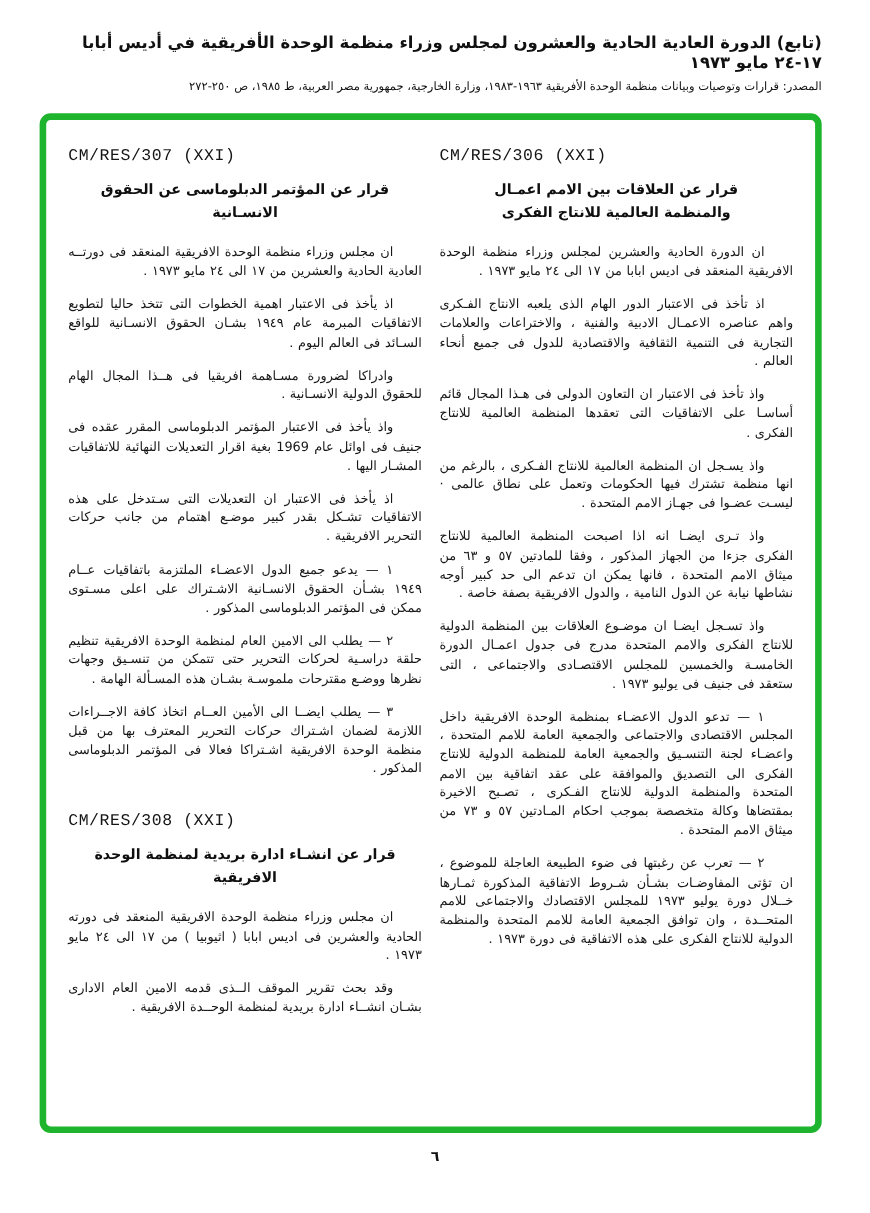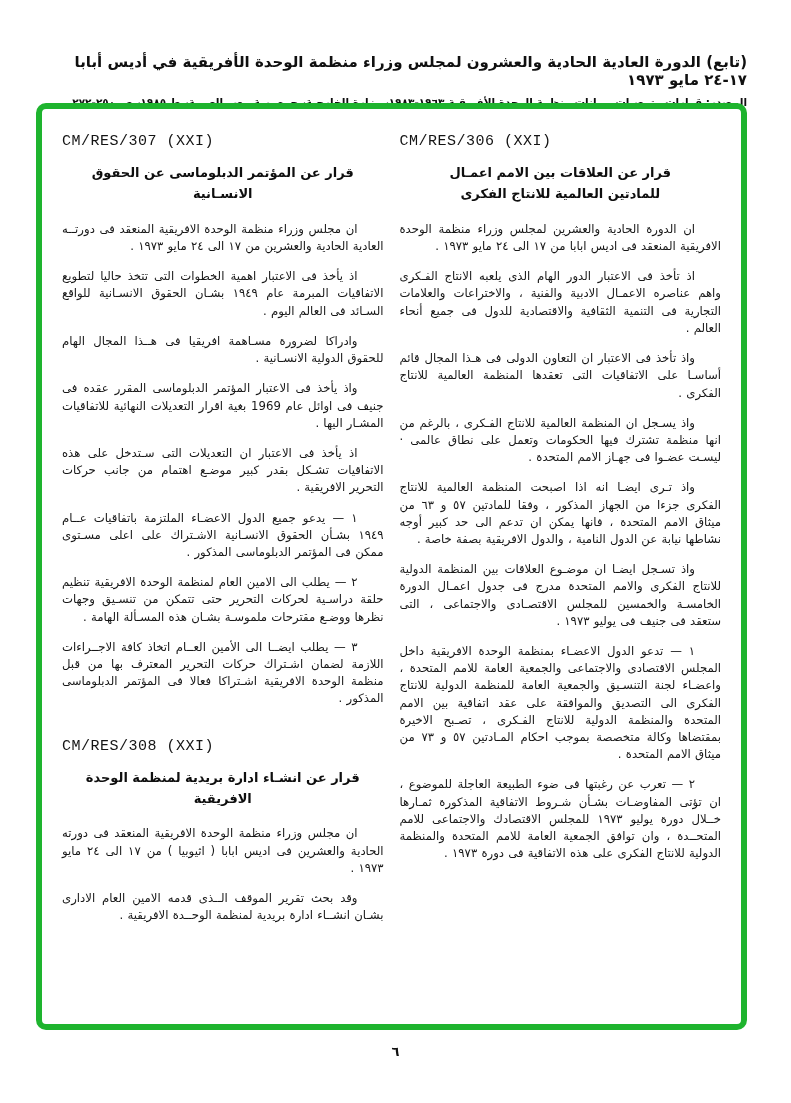--- a/index.html
+++ b/index.html
@@ -10,22 +10,22 @@
     color: #161616;
     overflow: hidden;
   }
   .page { position: relative; width: 791px; height: 1103px; background: #fff; }
 
   
   .header {
     position: absolute; top: 30px; right: 44px; width: 706px;
     direction: rtl; text-align: right; color: #101010;
   }
-  .header-line1 { font-weight: bold; font-size: 15px; letter-spacing: 0.2px; margin-top: 23px; }
-  .header-line2 { font-weight: bold; font-size: 10.5px; margin-top: 7px; }
+  .header-line1 { font-weight: bold; font-size: 15px; letter-spacing: 0.2px; }
+  .header-line2 { font-weight: normal; font-size: 10.5px; margin-top: 7px; }
 
   
   .greenbox {
     position: absolute; left: 36px; top: 103px;
     width: 711px; height: 927px;
     box-sizing: border-box;
     border: 6px solid #1eb42e;
     border-radius: 10px;
     background: #fff;
     padding: 24px 20px 10px 20px;
@@ -72,21 +72,21 @@
     <div class="header-line2">المصدر: قرارات وتوصيات وبيانات منظمة الوحدة الأفريقية ١٩٦٣-١٩٨٣، وزارة الخارجية، جمهورية مصر العربية، ط ١٩٨٥، ص ٢٥٠-٢٧٢</div>
   </div>
 
   <div class="greenbox">
     <div class="cols">
 
       <div class="col">
         <div class="res-code">CM/RES/306 (XXI)</div>
         <div class="res-title">
           <div>قرار عن العلاقات بين الامم اعمـال</div>
-          <div>للمادتين العالمية للانتاج الفكرى</div>
+          <div>والمنظمة العالمية للانتاج الفكرى</div>
         </div>
         <p class="para">ان الدورة الحادية والعشرين لمجلس وزراء منظمة الوحدة الافريقية المنعقد فى اديس ابابا من ١٧ الى ٢٤ مايو ١٩٧٣ .</p>
         <p class="para">اذ تأخذ فى الاعتبار الدور الهام الذى يلعبه الانتاج الفـكرى واهم عناصره الاعمـال الادبية والفنية ، والاختراعات والعلامات التجارية فى التنمية الثقافية والاقتصادية للدول فى جميع أنحاء العالم .</p>
         <p class="para">واذ تأخذ فى الاعتبار ان التعاون الدولى فى هـذا المجال قائم أساسـا على الاتفاقيات التى تعقدها المنظمة العالمية للانتاج الفكرى .</p>
         <p class="para">واذ يسـجل ان المنظمة العالمية للانتاج الفـكرى ، بالرغم من انها منظمة تشترك فيها الحكومات وتعمل على نطاق عالمى · ليسـت عضـوا فى جهـاز الامم المتحدة .</p>
         <p class="para">واذ تـرى ايضـا انه اذا اصبحت المنظمة العالمية للانتاج الفكرى جزءا من الجهاز المذكور ، وفقا للمادتين ٥٧ و ٦٣ من ميثاق الامم المتحدة ، فانها يمكن ان تدعم الى حد كبير أوجه نشاطها نيابة عن الدول النامية ، والدول الافريقية بصفة خاصة .</p>
         <p class="para">واذ تسـجل ايضـا ان موضـوع العلاقات بين المنظمة الدولية للانتاج الفكرى والامم المتحدة مدرج فى جدول اعمـال الدورة الخامسـة والخمسين للمجلس الاقتصـادى والاجتماعى ، التى ستعقد فى جنيف فى يوليو ١٩٧٣ .</p>
         <p class="para">١ — تدعو الدول الاعضـاء بمنظمة الوحدة الافريقية داخل المجلس الاقتصادى والاجتماعى والجمعية العامة للامم المتحدة ، واعضـاء لجنة التنسـيق والجمعية العامة للمنظمة الدولية للانتاج الفكرى الى التصديق والموافقة على عقد اتفاقية بين الامم المتحدة والمنظمة الدولية للانتاج الفـكرى ، تصـبح الاخيرة بمقتضاها وكالة متخصصة بموجب احكام المـادتين ٥٧ و ٧٣ من ميثاق الامم المتحدة .</p>
         <p class="para">٢ — تعرب عن رغبتها فى ضوء الطبيعة العاجلة للموضوع ، ان تؤتى المفاوضـات بشـأن شـروط الاتفاقية المذكورة ثمـارها خــلال دورة يوليو ١٩٧٣ للمجلس الاقتصادك والاجتماعى للامم المتحــدة ، وان توافق الجمعية العامة للامم المتحدة والمنظمة الدولية للانتاج الفكرى على هذه الاتفاقية فى دورة ١٩٧٣ .</p>
       </div>

